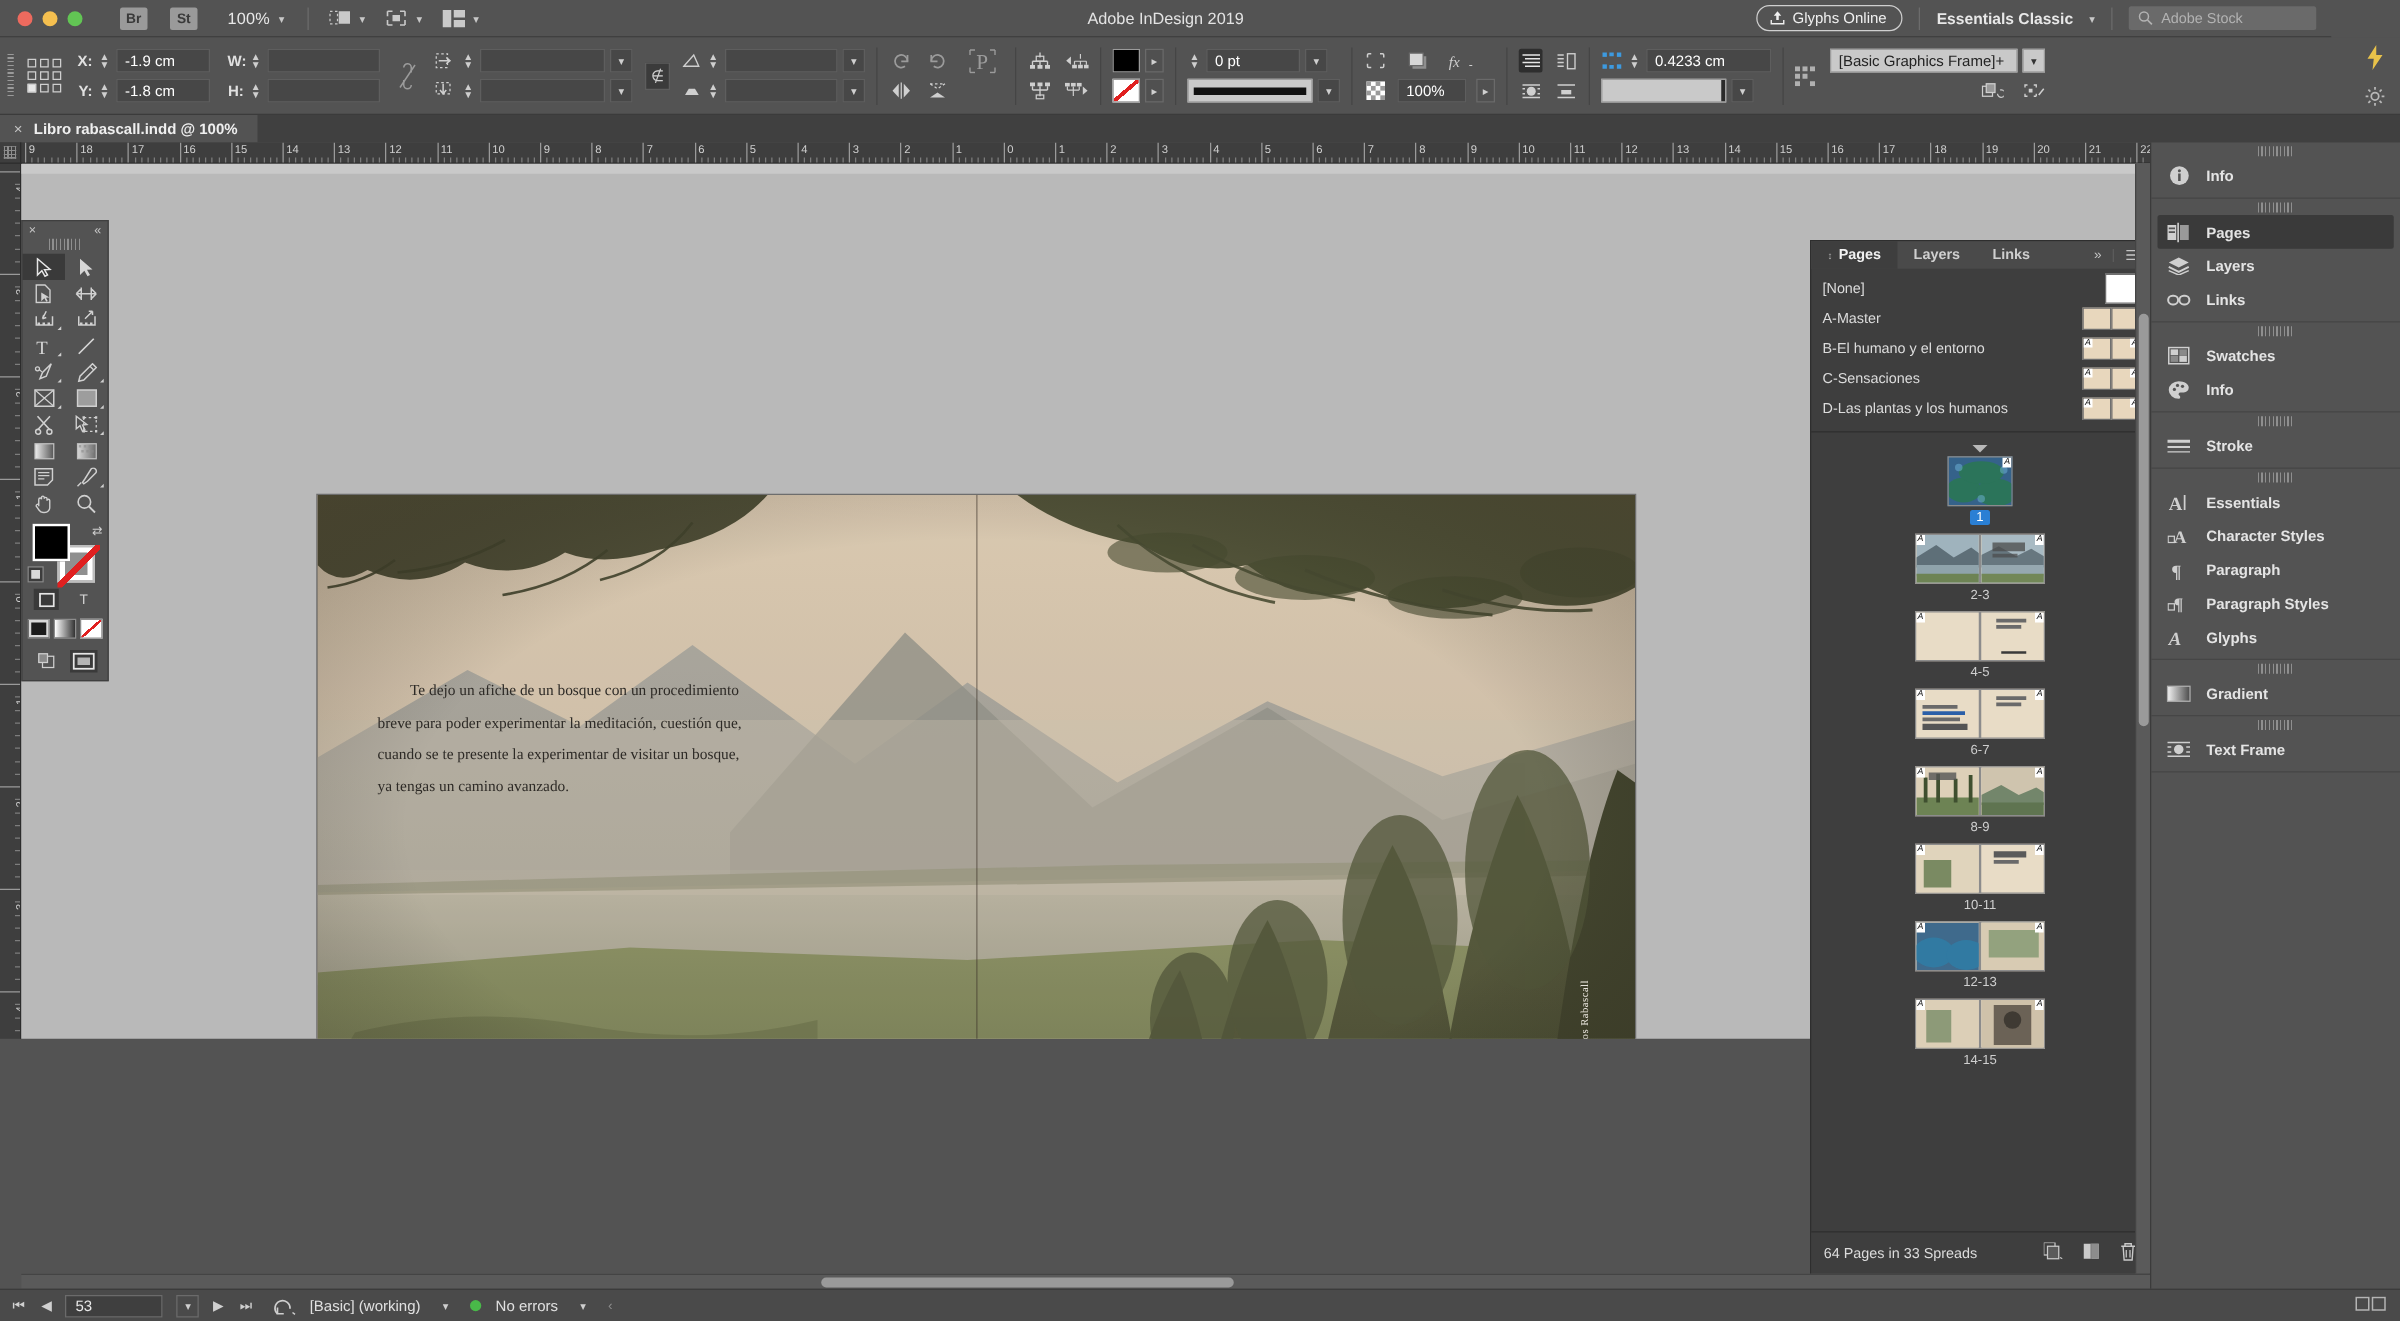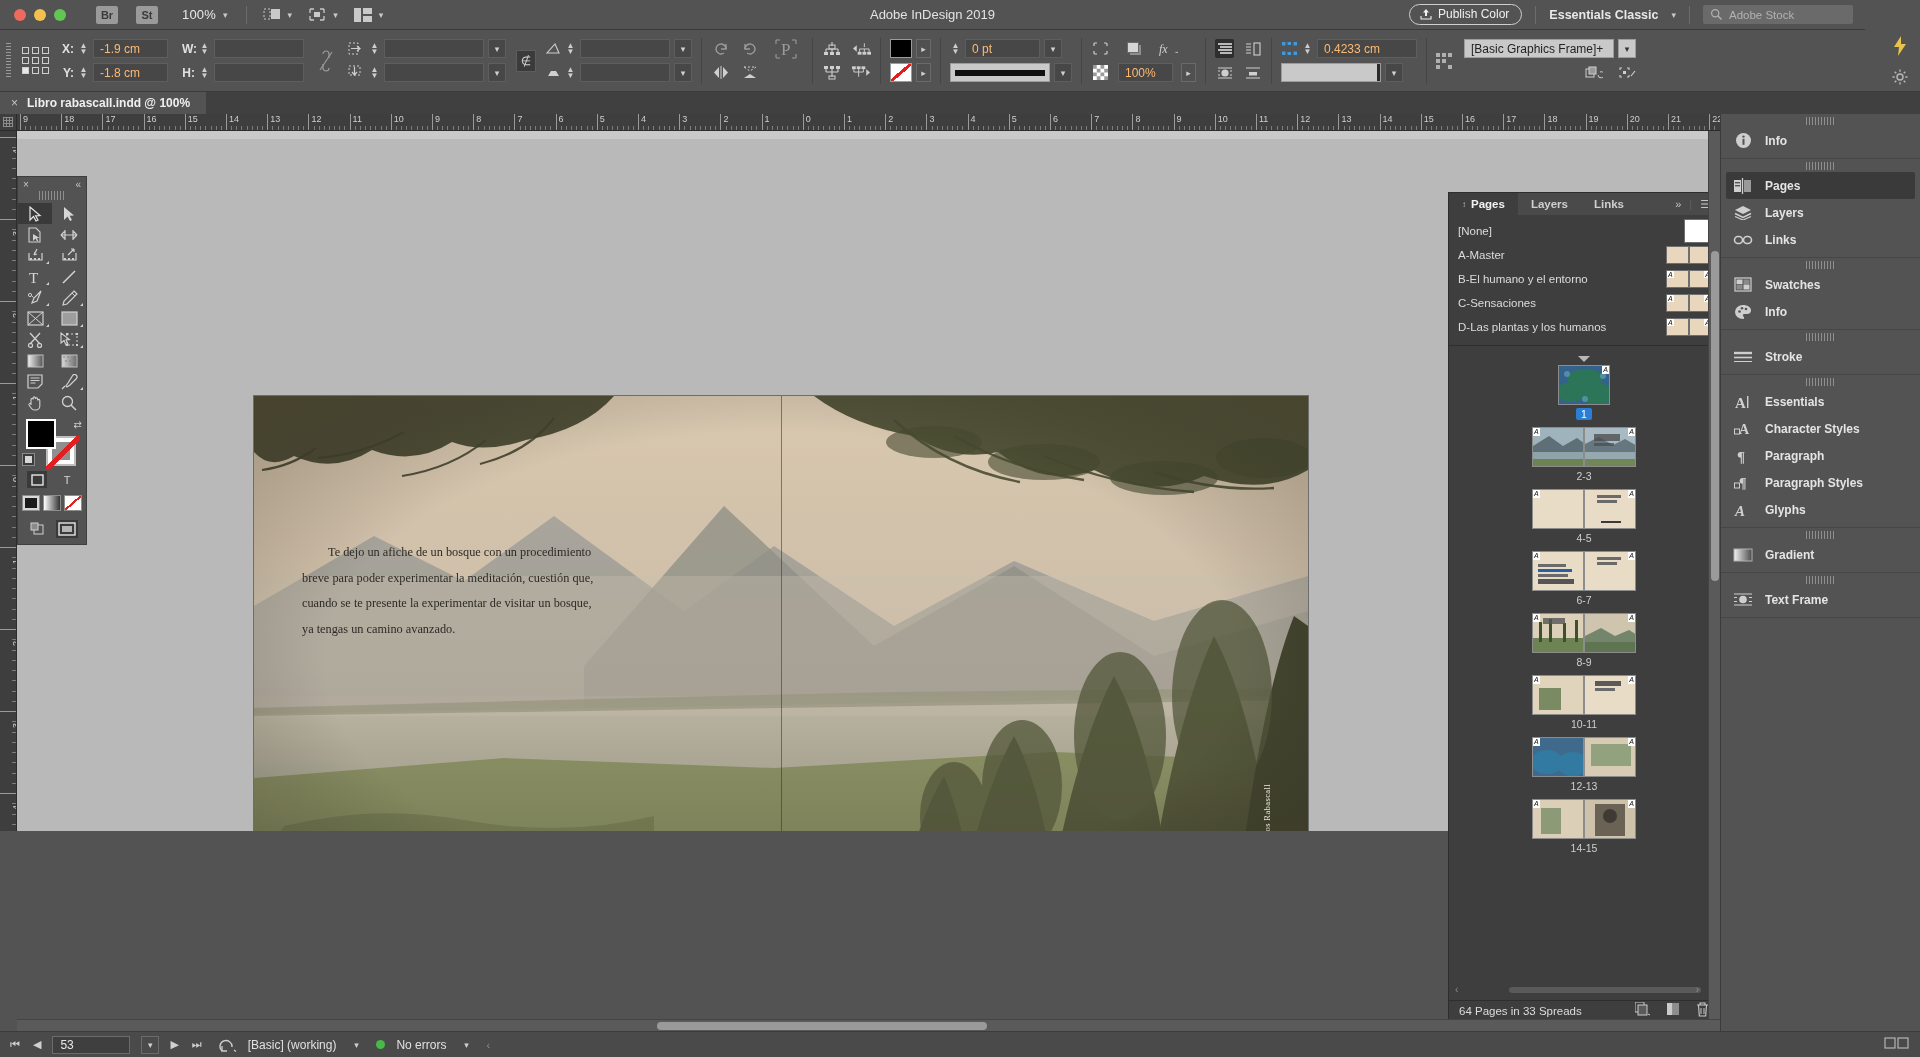--- a/index.html
+++ b/index.html
@@ -65,21 +65,21 @@
     background-image:repeating-linear-gradient(to bottom,#9a9a9a 0 1px,transparent 1px 3px);}
   .ref-point { display:grid; grid-template-columns:repeat(3,7px); grid-template-rows:repeat(3,7px); gap:3px; margin:0 12px 0 6px;}
   .ref-point i { border:1px solid #cfcfcf; display:block; }
   .ref-point i.on { background:#e8e8e8; }
   .fld-row { display:flex; flex-direction:column; gap:5px; }
   .fld { display:flex; align-items:center; gap:4px; }
   .fld-lbl { font-size:12px; font-weight:bold; color:#e0e0e0; width:13px; text-align:right; }
   .spin { width:11px; display:flex; flex-direction:column; align-items:center; line-height:6px; font-size:8px;color:#cfcfcf;}
   .inp {
     background:#474747; border:1px solid #5e5e5e; height:19px;
-    color:#fdba74; font-size:12px; padding:0 6px; display:flex; align-items:center;
+    color:#ffffff; font-size:12px; padding:0 6px; display:flex; align-items:center;
   } .inp.w75{width:75px;} .inp.w90{width:90px;} .inp.w100{width:100px;} .inp.w55{width:55px;}
   .inp.light { background:#c9c9c9; color:#232323; border-color:#9d9d9d;}
   .ddbtn { width:18px;height:19px;background:#474747;border:1px solid #5e5e5e;
     display:flex;align-items:center;justify-content:center;font-size:9px;color:#cfcfcf;}
   .sep { width:1px; height:46px; background:#454545; margin:0 9px; }
   .swatch-box { width:22px;height:19px;border:1px solid #9b9b9b;}
   .arrowbtn { width:15px;height:19px;border:1px solid #6a6a6a;display:flex;align-items:center;justify-content:center;font-size:9px;color:#d0d0d0;background:#505050;}
   .tool-ic { width:19px;height:19px;display:flex;align-items:center;justify-content:center;color:#cacaca;}
   .tool-ic.active { background:#2e2e2e; border-radius:2px; }
   .chainbtn{width:20px;height:22px;background:#3b3b3b;border:1px solid #5d5d5d;display:flex;align-items:center;justify-content:center;color:#d0d0d0;font-size:12px;}
@@ -175,21 +175,21 @@
   .spread-item{display:flex;flex-direction:column;align-items:center;margin-bottom:7px;}
   .sp-thumbs{display:flex;position:relative;}
   .pthumb{width:52px;height:40px;border:1px solid #8c8c8c;position:relative;overflow:hidden;background:#e8dcc6;}
   .pthumb .a{position:absolute;top:0;font-size:7px;color:#111;background:#fff;line-height:8px;padding:0 1px;z-index:3;}
   .pthumb .a.l{left:0;} .pthumb .a.r{right:0;}
   .sp-label{font-size:10.5px;color:#cfcfcf;margin-top:3px;}
   .sp-label.sel{background:#2a7fd4;color:#fff;padding:0 5px;border-radius:2px;}
   .marker{width:0;height:0;border-left:6px solid transparent;border-right:6px solid transparent;
     border-top:6px solid #b8b8b8;margin:0 auto 3px;}
   .pp-scroll{position:absolute;right:2px;top:250px;width:6px;height:150px;background:#6d6d6d;border-radius:3px;}
-  .pp-footer{position:absolute;left:0;right:0;bottom:0;height:20px;background:#3e3e3e;border-top:1px solid #2e2e2e;
+  .pp-footer{position:absolute;left:0;right:0;bottom:0;height:35px;background:#3e3e3e;border-top:1px solid #2e2e2e;
     display:flex;align-items:center;padding:0 10px;font-size:11.5px;color:#dcdcdc;}
   .pp-footer .icons{margin-left:auto;display:flex;gap:16px;color:#cacaca;}
   .pp-hscroll{position:absolute;left:0;right:0;bottom:26px;height:8px;}
   .pp-hscroll .bar{position:absolute;left:60px;right:18px;top:1px;height:6px;background:#5a5a5a;border-radius:3px;}
   .pp-hscroll .la,.pp-hscroll .ra{position:absolute;top:-2px;font-size:10px;color:#8d8d8d;}
   .pp-hscroll .la{left:6px;} .pp-hscroll .ra{right:20px;}
   .pp-hscroll .dn{position:absolute;right:4px;top:-3px;font-size:10px;color:#b0b0b0;}
 
   
   .dock { position:absolute; right:0; top:114px; width:200px; bottom:26px; background:#535353; border-left:1px solid #3b3b3b; }
@@ -282,21 +282,21 @@
     <div class="tb-title">Adobe InDesign 2019</div>
 
     <div class="right-tb">
       <div class="publish-btn">
         <span class="ico">
           <svg width="12" height="12" viewBox="0 0 12 12">
               <path d="M6 1 L3 4.5 h2 V8 h2 V4.5 h2 Z" fill="#f0f0f0"></path>
               <path d="M1 8 v3 h10 V8" stroke="#f0f0f0" stroke-width="1.1" fill="none"></path>
             </svg>
         </span>
-        <span>Publish Color</span>
+        <span>Glyphs Online</span>
       </div>
       <div class="vsep"></div>
       <span class="ws-name">Essentials Classic</span>
       <span class="chev">▾</span>
       <div class="vsep"></div>
       <div class="stock">
         <span class="ico">
           <svg width="13" height="13" viewBox="0 0 13 13">
               <circle cx="5.2" cy="5.2" r="3.6" stroke="#b2b2b2" stroke-width="1.2" fill="none"></circle>
               <path d="M8 8 L11.5 11.5" stroke="#b2b2b2" stroke-width="1.4"></path>

